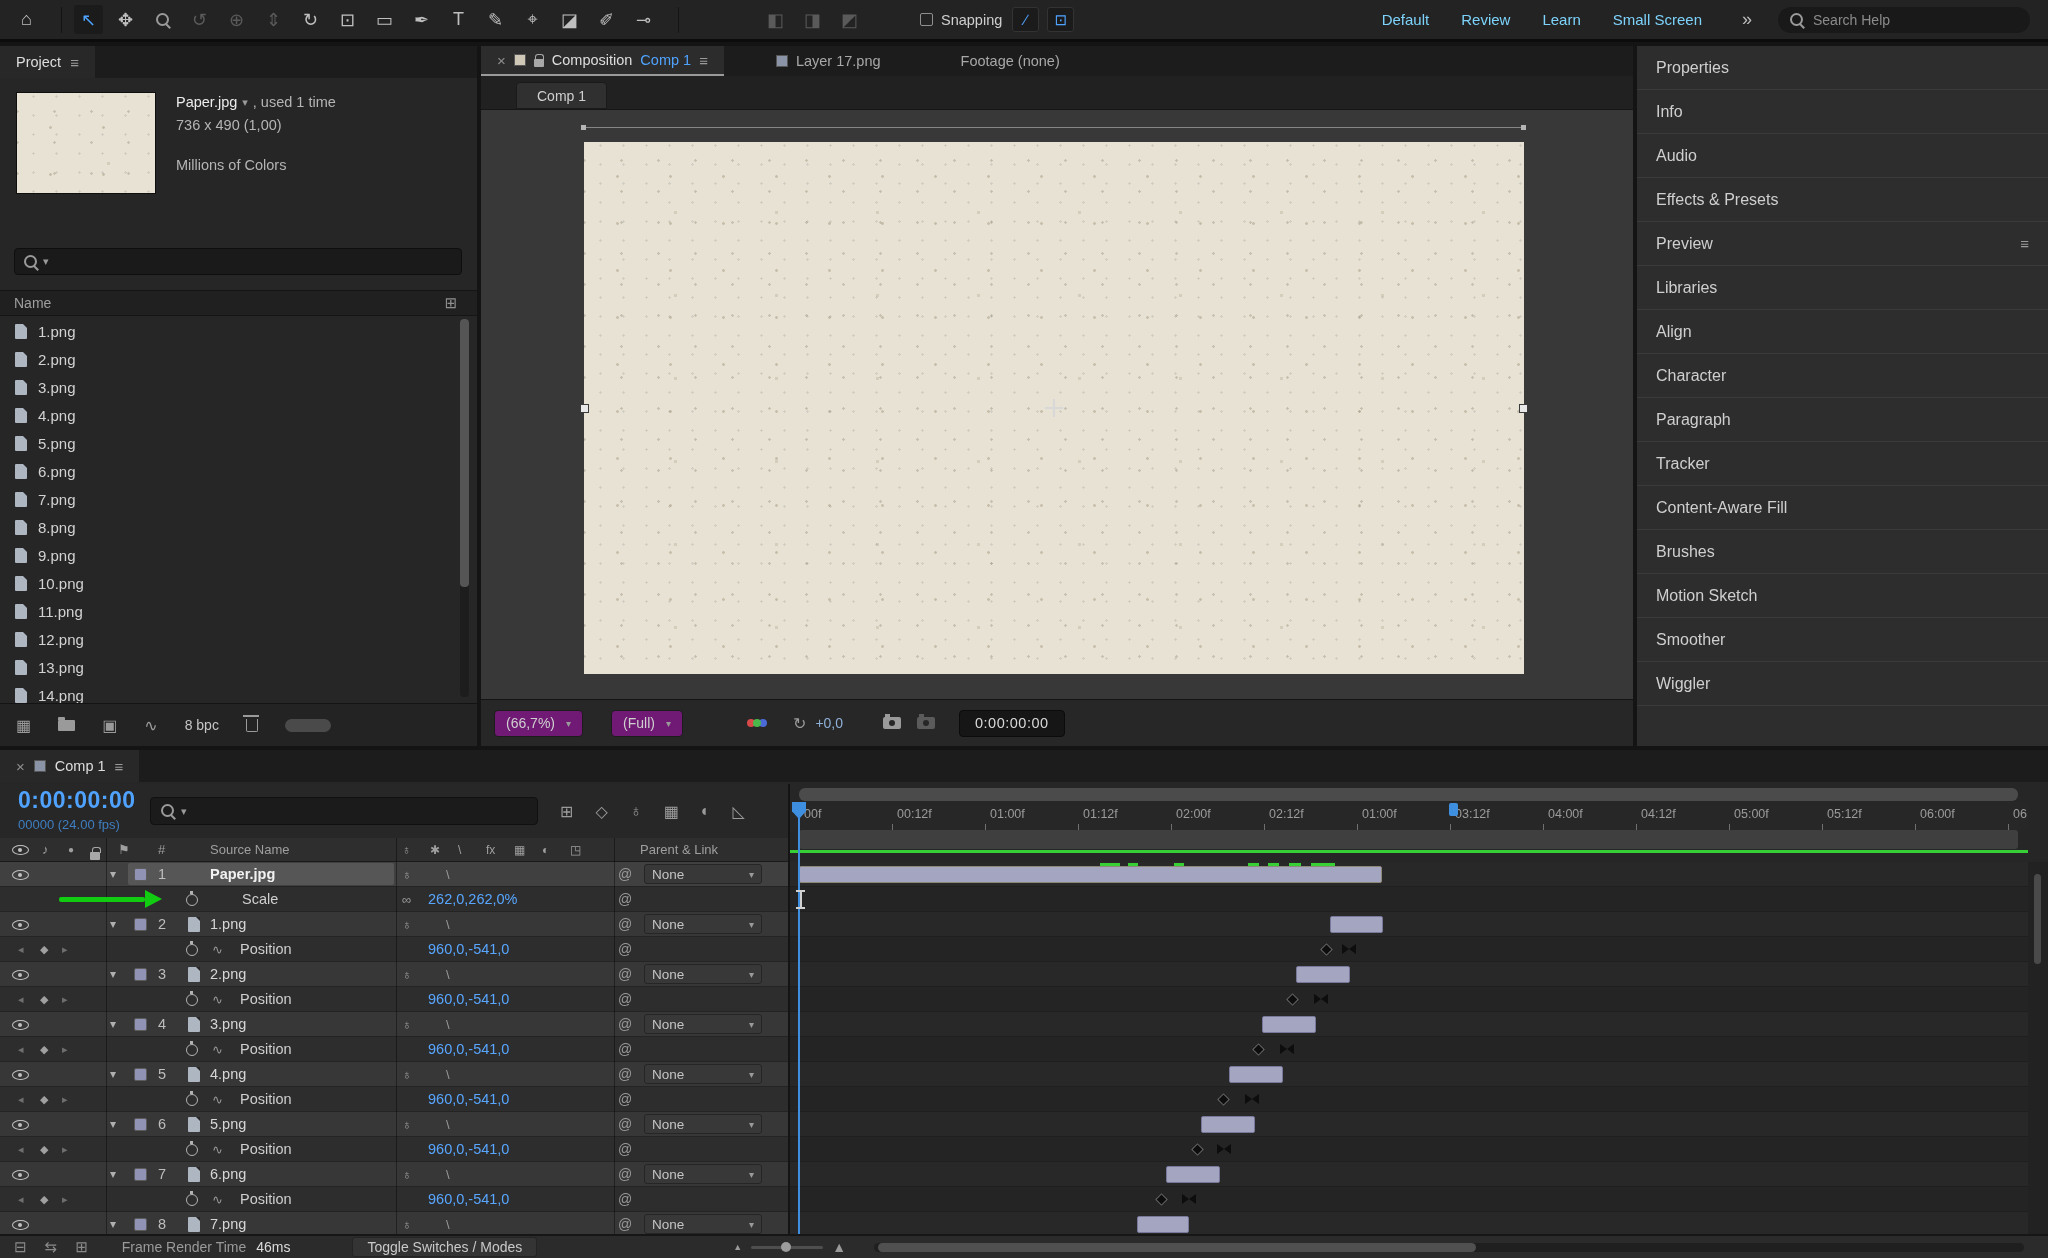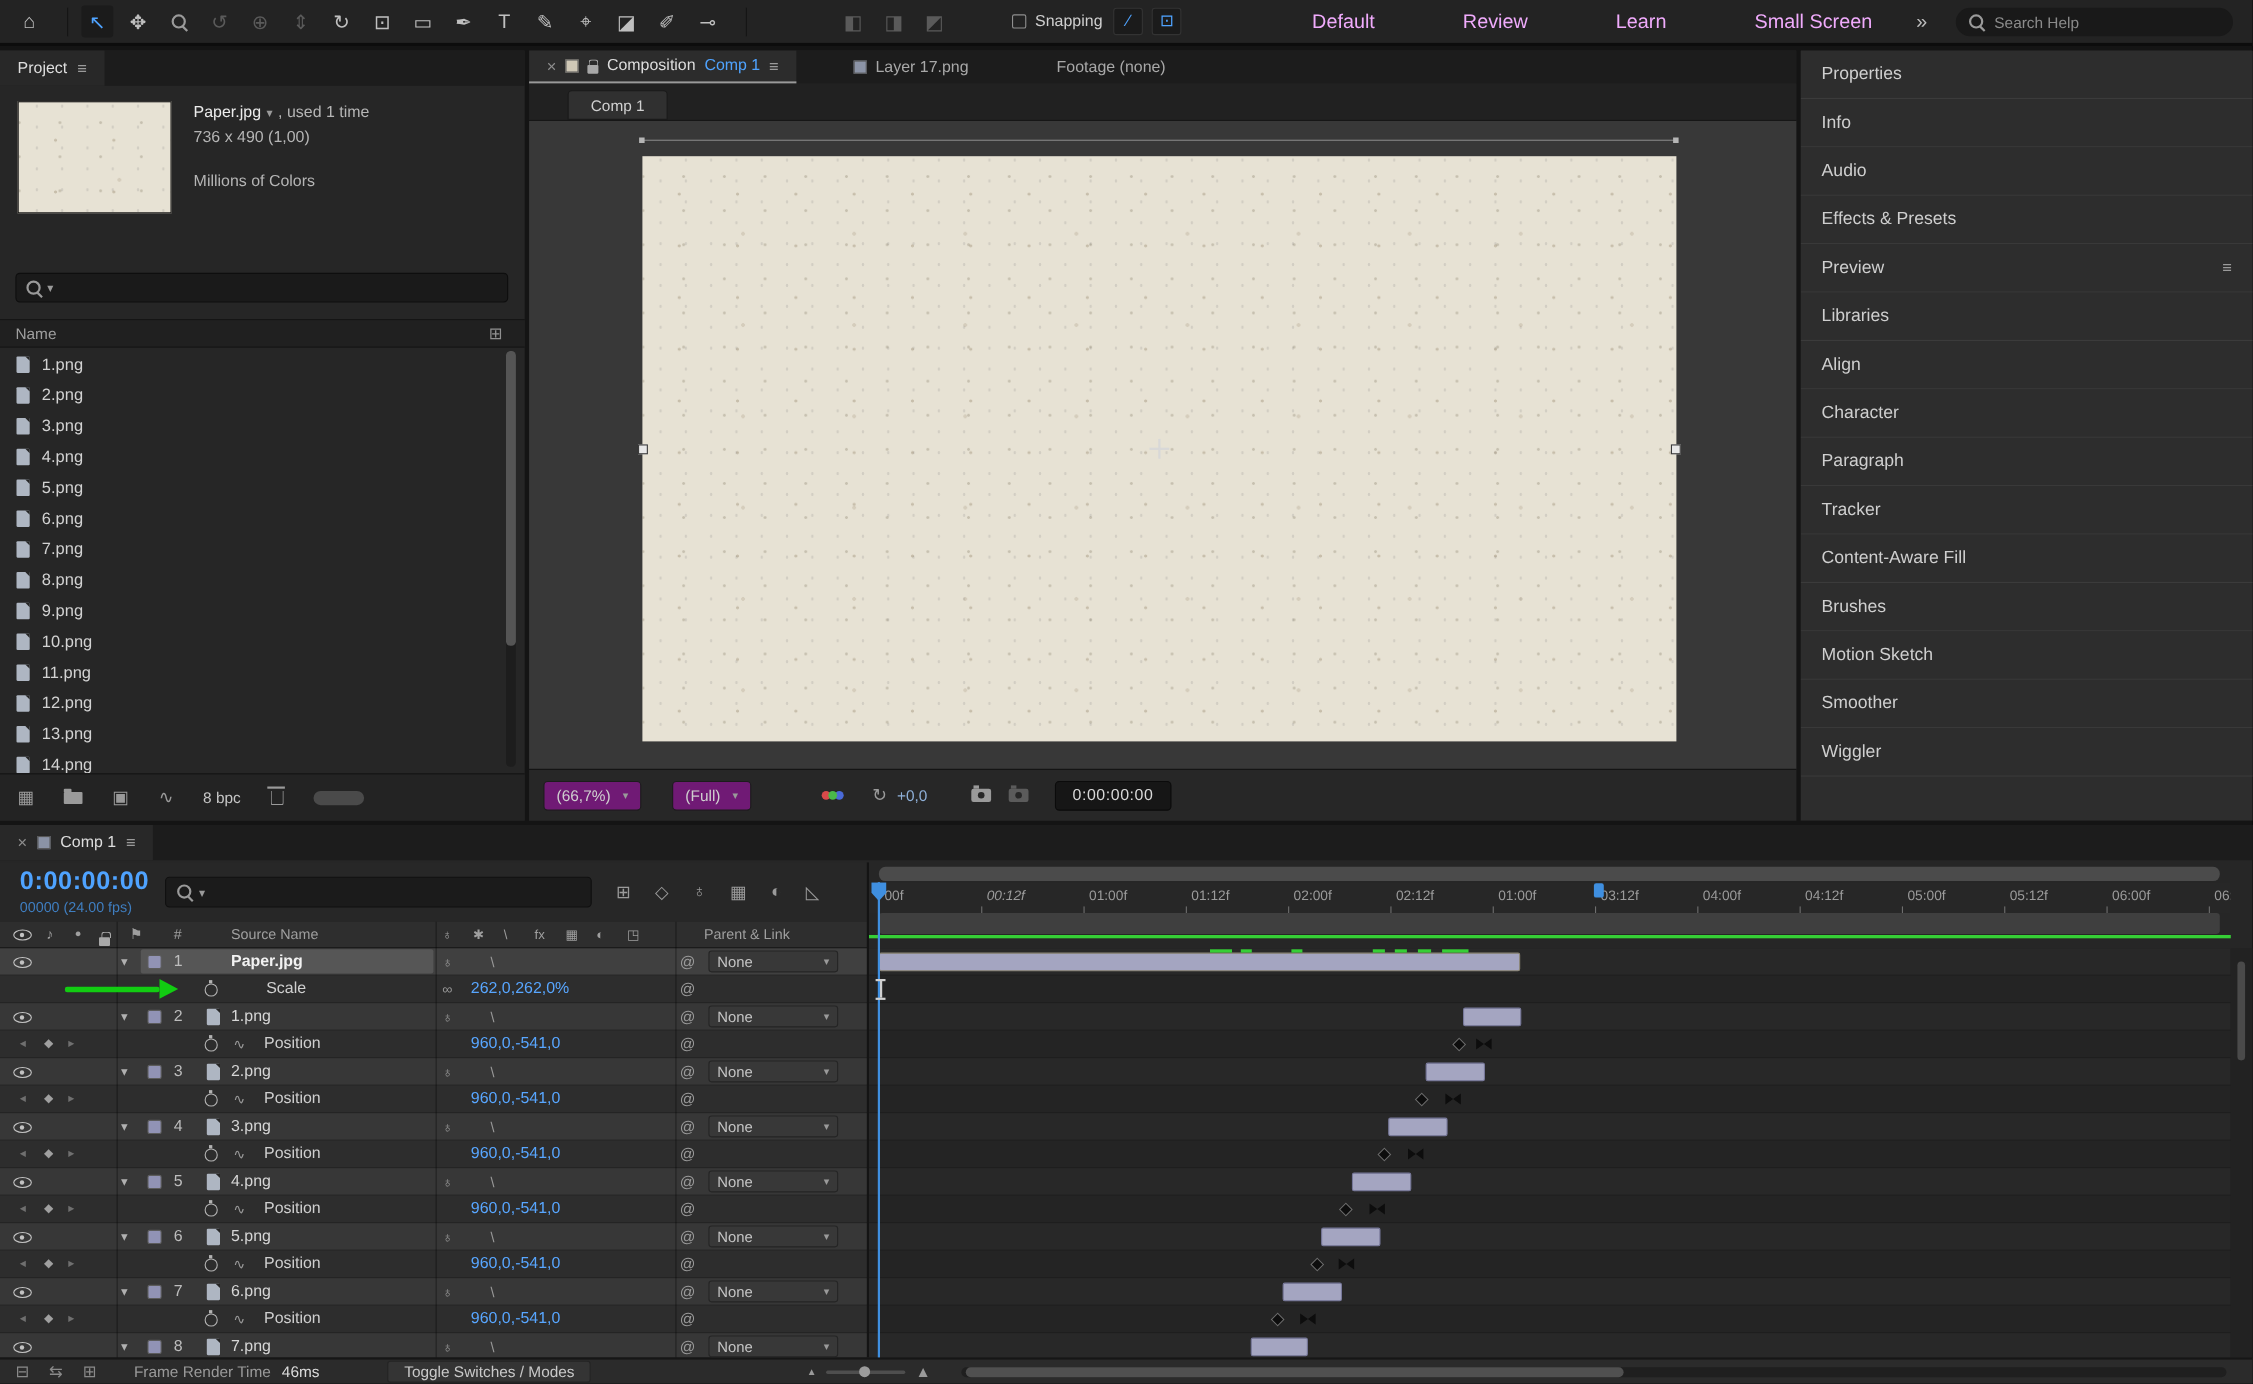--- a/index.html
+++ b/index.html
@@ -13,21 +13,21 @@
   .tb-group{display:flex;align-items:center;}
   .tool{width:29px;height:29px;display:flex;align-items:center;justify-content:center;
         font-size:18px;color:#bfbfbf;border-radius:3px;margin-right:8px;flex:none;}
   .tool.active{color:#4fa3ff;background:#1b1b1b;}
   .tool.disabled{color:#5a5a5a;}
   .tb-sep{width:1px;height:26px;background:#151515;margin:0 12px;flex:none;}
   .checkbox{width:13px;height:13px;border:1px solid #8f8f8f;border-radius:2px;display:inline-block;flex:none;}
   .tb-label{margin:0 10px 0 8px;color:#cfcfcf;font-size:14.5px;}
   .snap-box{width:27px;height:25px;border-radius:3px;background:#1b1b1b;border:1px solid #333;
             color:#4fa3ff;display:inline-flex;align-items:center;justify-content:center;font-size:15px;margin-right:8px;}
-  #workspaces{margin-left:auto;display:flex;gap:80px;color:#f0abfc;font-size:18px;}
+  #workspaces{margin-left:auto;display:flex;gap:32px;color:#7dd3fc;font-size:15px;}
   .workspace{cursor:default;}
   .tb-overflow{margin:0 26px 0 40px;color:#bdbdbd;font-size:18px;}
   .searchbox{width:252px;height:26px;background:#191919;border-radius:13px;display:flex;
              align-items:center;gap:9px;padding:0 12px;color:#8b8b8b;font-size:14px;margin-right:6px;}
 
   
   .mag-icon{position:relative;width:14px;height:14px;display:inline-block;flex:none;}
   .mag-icon::before{content:"";position:absolute;left:0;top:0;width:9px;height:9px;
                     border:2px solid #9a9a9a;border-radius:50%;}
   .mag-icon::after{content:"";position:absolute;left:10px;top:10px;width:6px;height:2px;
@@ -694,21 +694,21 @@
           <div class="parent-dd" style="left: 644px;">
             <span>None</span>
             <span class="dd-caret">▾</span>
           </div>
         </div>
       </div>
     <div id="tlNav"></div>
     <div id="ruler">
         <span class="rlabel" style="left: 14px;">00f</span>
         <span class="rnotch" style="left: 9px;"></span>
-        <span class="rlabel" style="left: 107px; font-style: italic;">00:12f</span>
+        <span class="rlabel" style="left: 107px;">00:12f</span>
         <span class="rnotch" style="left: 102px;"></span>
         <span class="rlabel" style="left: 200px;">01:00f</span>
         <span class="rnotch" style="left: 195px;"></span>
         <span class="rlabel" style="left: 293px;">01:12f</span>
         <span class="rnotch" style="left: 288px;"></span>
         <span class="rlabel" style="left: 386px;">02:00f</span>
         <span class="rnotch" style="left: 381px;"></span>
         <span class="rlabel" style="left: 479px;">02:12f</span>
         <span class="rnotch" style="left: 474px;"></span>
         <span class="rlabel" style="left: 572px;">01:00f</span>

